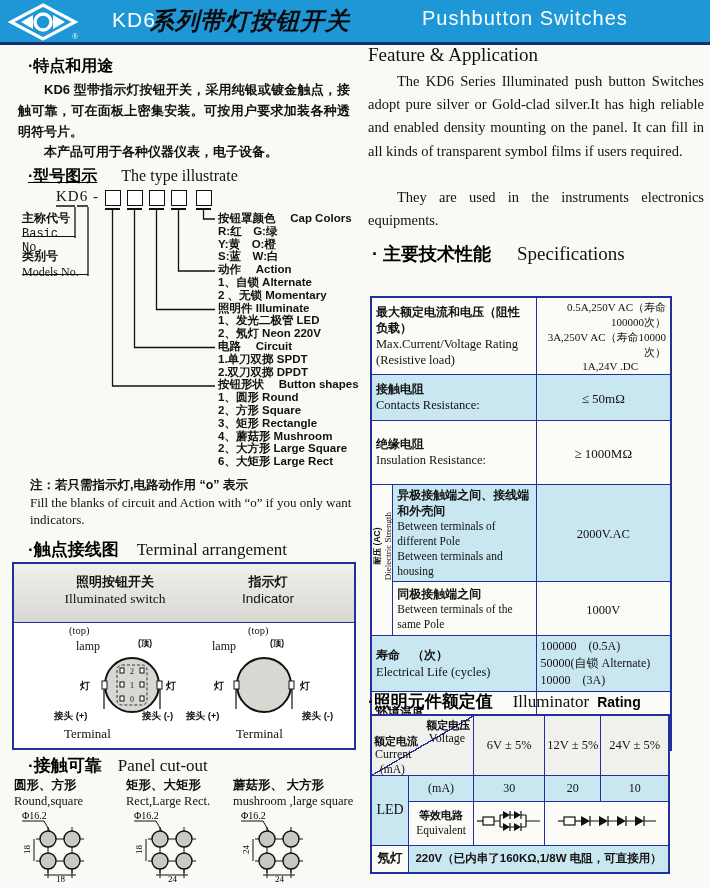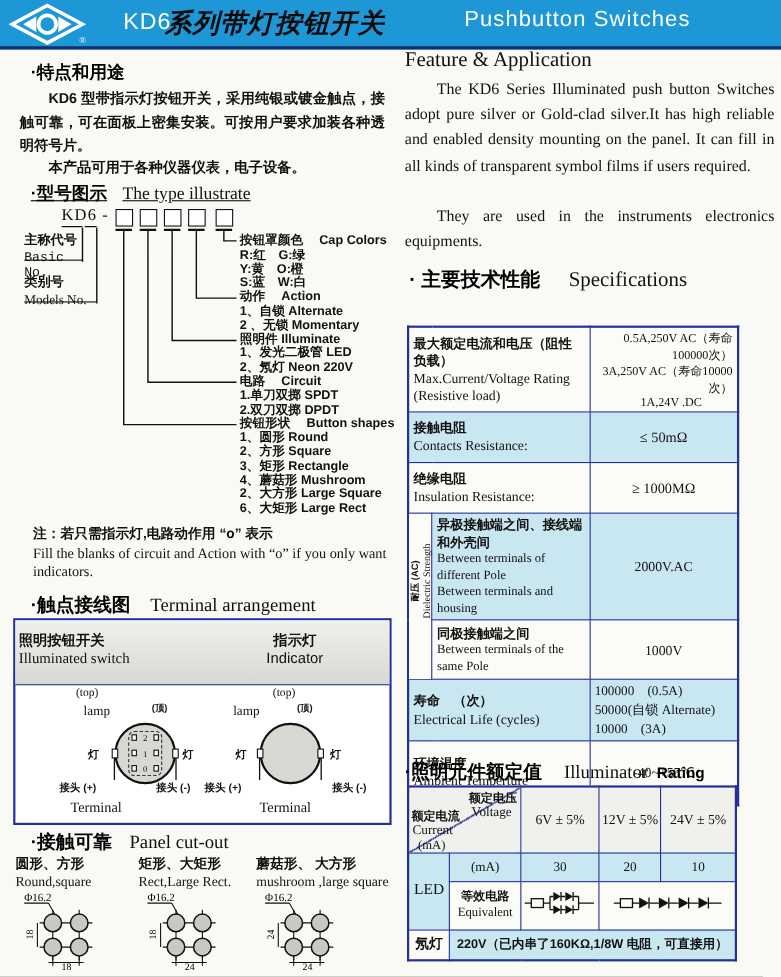--- a/index.html
+++ b/index.html
@@ -56,21 +56,21 @@
     <div class="hdr-cn">系列带灯按钮开关</div>
     <div class="hdr-en">Pushbutton Switches</div>
   </div>
 
   <div class="abs h-cn" style="left:28px;top:56px;font-size:16px;">·特点和用途</div>
   <div class="abs cnb" style="left:18px;top:80px;width:332px;font-size:13px;line-height:1.6;text-indent:2em;text-align:justify;">KD6 型带指示灯按钮开关，采用纯银或镀金触点，接触可靠，可在面板上密集安装。可按用户要求加装各种透明符号片。</div>
   <div class="abs cnb" style="left:18px;top:143px;width:332px;font-size:13px;text-indent:2em;">本产品可用于各种仪器仪表，电子设备。</div>
 
   <div class="abs" style="left:28px;top:166px;">
     <span class="h-cn" style="font-size:16px;text-decoration:underline;">·型号图示</span>
-    <span class="serif" style="font-size:16px;margin-left:10px;text-decoration:underline;">The type illustrate</span>
+    <span class="serif" style="font-size:16px;margin-left:20px;">The type illustrate</span>
   </div>
 
   <div class="abs" style="left:10px;top:188px;width:345px;height:288px;">
     <div class="abs serif" style="left:46px;top:0;font-size:15px;letter-spacing:1px;">KD6 -</div>
 
     <div class="abs" style="left:95px;top:2px;width:14px;height:14px;border:1.7px solid #111;background:#fff;"></div>
     <div class="abs" style="left:117px;top:2px;width:14px;height:14px;border:1.7px solid #111;background:#fff;"></div>
     <div class="abs" style="left:139px;top:2px;width:14px;height:14px;border:1.7px solid #111;background:#fff;"></div>
     <div class="abs" style="left:161px;top:2px;width:14px;height:14px;border:1.7px solid #111;background:#fff;"></div>
     <div class="abs" style="left:186px;top:2px;width:14px;height:14px;border:1.7px solid #111;background:#fff;"></div>
@@ -126,21 +126,21 @@
   <div class="abs cnb" style="left:30px;top:477px;font-size:12.5px;">注：若只需指示灯,电路动作用 “o” 表示</div>
   <div class="abs serif" style="left:30px;top:512px;font-size:13px;">indicators.</div>
 
   <div class="abs" style="left:28px;top:538px;">
     <span class="h-cn" style="font-size:17px;">·触点接线图</span>
     <span class="serif" style="font-size:17px;margin-left:14px;">Terminal arrangement</span>
   </div>
 
   <div class="term-box" style="left:12px;top:562px;width:340px;height:184px;">
     <div class="term-hdr">
-      <div class="abs" style="left:3px;top:9px;width:170px;">
+      <div class="abs" style="left:16px;top:9px;width:170px;text-align:center;">
         <div class="cnb" style="font-size:13px;">照明按钮开关</div>
         <div class="serif" style="font-size:13.5px;">Illuminated switch</div>
       </div>
       <div class="abs" style="left:170px;top:9px;width:168px;text-align:center;">
         <div class="cnb" style="font-size:13px;">指示灯</div>
         <div class="serif" style="font-size:13.5px;font-family:'Liberation Sans',sans-serif;">Indicator</div>
       </div>
     </div>
 
     <div class="abs" style="left:0;top:59px;width:170px;height:124px;">
@@ -290,21 +290,21 @@
         <div class="cell-val" style="font-size:11px;padding-right:28px;">1A,24V .DC</div>
       </td>
     </tr>
     <tr class="row-blue" style="height:46px;">
       <td colspan="2">
         <div class="cell-cn">接触电阻</div>
         <div class="cell-en">Contacts Resistance:</div>
       </td>
       <td style="text-align:center;"><span class="cell-val" style="font-size:13px;">≤ 50mΩ</span></td>
     </tr>
-    <tr class="row-white" style="height:46px;border-radius:12px;">
+    <tr class="row-white" style="height:64px;border-radius:12px;">
       <td colspan="2">
         <div class="cell-cn">绝缘电阻</div>
         <div class="cell-en">Insulation Resistance:</div>
       </td>
       <td style="text-align:center;"><span class="cell-val" style="font-size:13px;">≥ 1000MΩ</span></td>
     </tr>
     <tr class="row-blue" style="height:56px;">
       <td rowspan="2" class="row-white" style="position:relative;padding:0;">
         <div style="position:absolute;left:-44px;top:50px;width:110px;text-align:center;transform:rotate(-90deg);font-size:8.5px;line-height:1.25;">
           <span class="cnb">耐压 (AC)</span><br>

